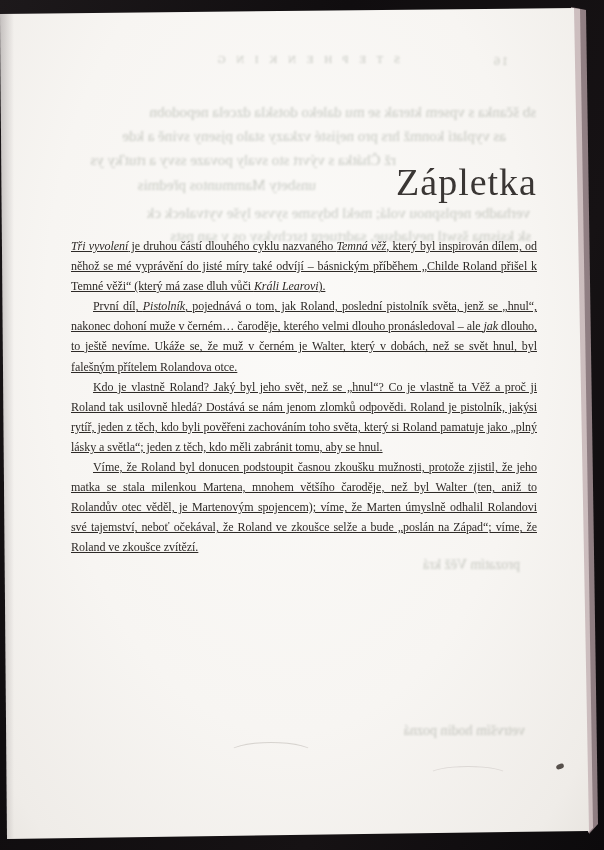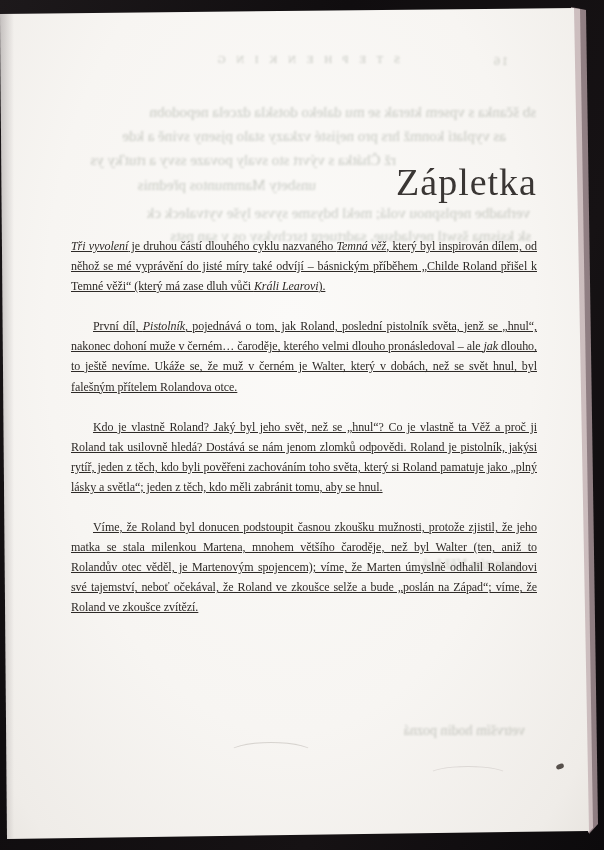--- a/index.html
+++ b/index.html
@@ -30,21 +30,21 @@
     position:absolute; top:160px; left:71px; width:466px; margin:0;
     text-align:right; font-weight:400; font-size:38px; letter-spacing:1px;
     color:#3a3634;
   }
   .body-text {
     position:absolute; top:236px; left:71px; width:466px;
     font-size:12px; line-height:20.1px; text-align:justify;
     color:#2e2a27; letter-spacing:-0.05px;text-decoration:underline;
   }
   .body-text p { margin:0; }
-  .body-text p.indent { text-indent:22px;margin-top:20px; }
+  .body-text p.indent { text-indent:22px; }
   .body-text i { font-style:italic; }
   
   .bleed {
     position:absolute; transform:scaleX(-1);
     color:rgba(104,112,98,0.34); filter:blur(0.8px);
     font-size:15px; line-height:15px; white-space:nowrap; overflow:hidden;
     pointer-events:none;
   }
   .ink-speck {
     position:absolute; left:556px; top:764px; width:8px; height:5px;

